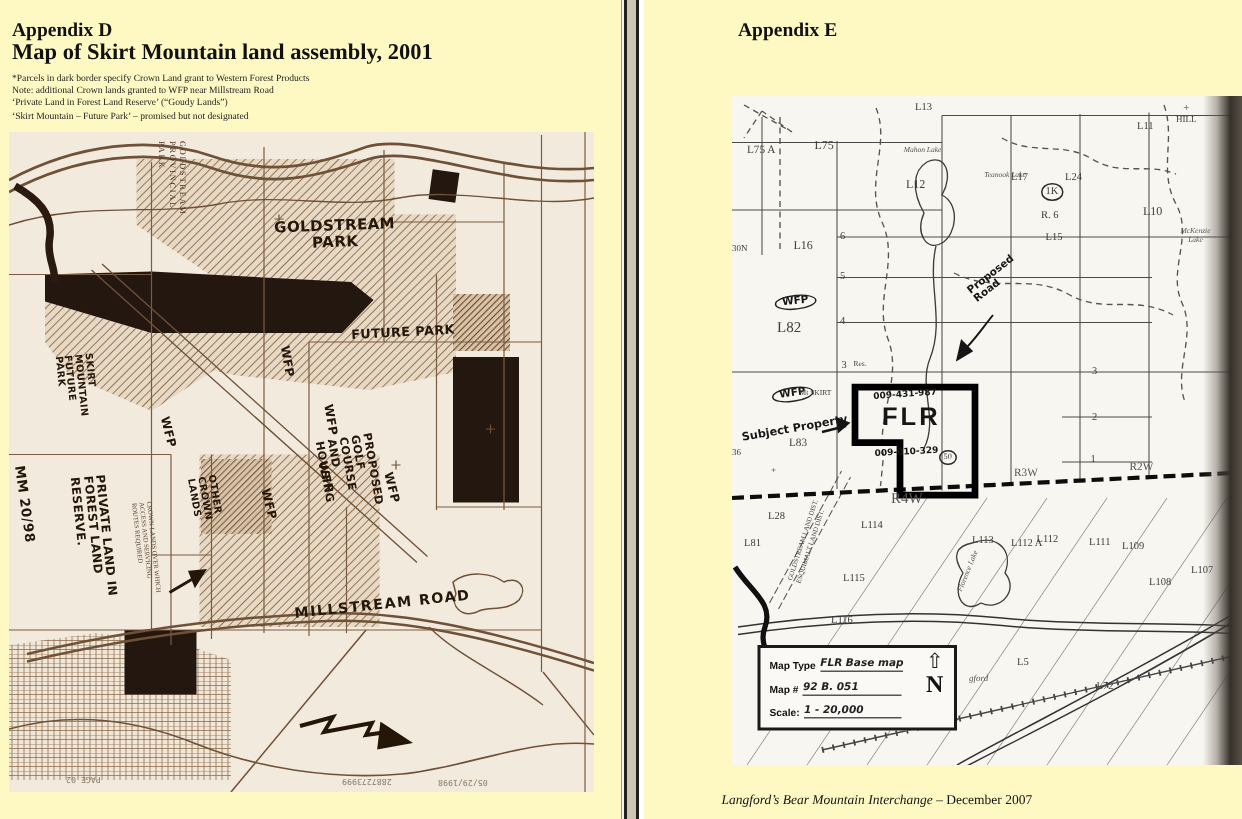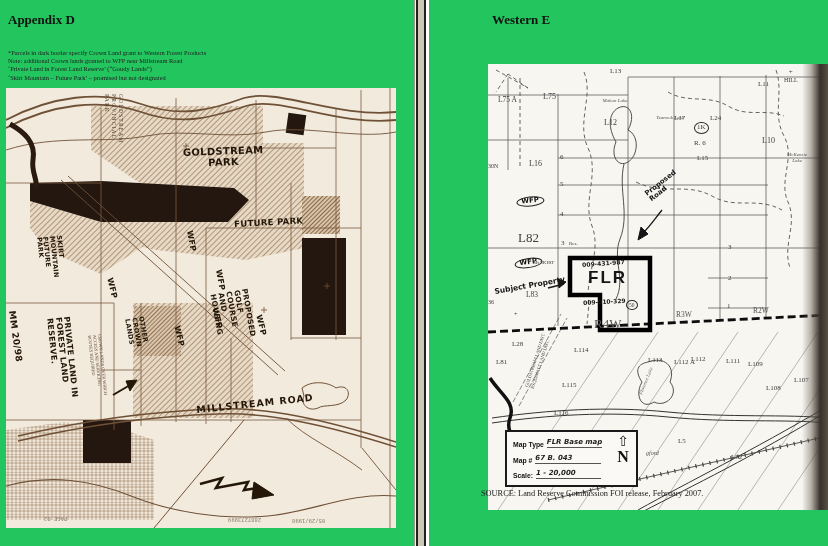--- a/index.html
+++ b/index.html
@@ -1,19 +1,19 @@
 <!DOCTYPE html>
 <html><head>
 <meta charset="utf-8">
 <style>
   html,body{margin:0;padding:0}
   body{width:828px;height:546px;position:relative;background:#fff;overflow:hidden;
        font-family:"Liberation Serif",serif;color:#111}
   .abs{position:absolute}
-  .page{position:absolute;top:0;height:546px;background:#22c55e}
+  .page{position:absolute;top:0;height:546px;background:#fef9c3}
   #leftpage{left:0;width:414px}
   #rightpage{left:429px;width:399px}
   #gutter{position:absolute;left:414px;top:0;width:14px;height:546px;
     background:linear-gradient(90deg,#9a9a92 0 1px,#f2f2ef 1px 2px,#20201c 2px 4px,#cbc7b5 4px 10px,#20201c 10px 12px,#fff 12px 14px)}
   .t1{position:absolute;font-weight:bold;font-size:13px;line-height:15px;white-space:nowrap}
   .t2{position:absolute;font-weight:bold;font-size:15px;line-height:17px;white-space:nowrap}
   .t2r{position:absolute;font-weight:bold;font-size:13.2px;line-height:17px}
   .note{font-size:6.4px;line-height:8.2px;color:#222}
   
   #lmap{position:absolute;left:6px;top:88px;width:390px;height:440px;background:#f2ead d}
@@ -52,20 +52,21 @@
   #footer .it{font-style:italic}
   svg{position:absolute;left:0;top:0;z-index:1}
 </style>
 </head>
 <body>
 
 <div id="app">
 
   <div class="page" id="leftpage">
     <div class="t1" style="left:8px;top:12px">Appendix D</div>
+    <div class="t2" style="left:8px;top:27px">Map of Skirt Mountain land assembly, 2001</div>
     <div class="abs" style="left:8px;top:49px">
       <div class="note">*Parcels in dark border specify Crown Land grant to Western Forest Products</div>
       <div class="note">Note: additional Crown lands granted to WFP near Millstream Road</div>
       <div class="note">‘Private Land in Forest Land Reserve’ (“Goudy Lands”)</div>
       <div class="note">‘Skirt Mountain – Future Park’ – promised but not designated</div>
     </div>
 
     <div id="lmap">
       <svg viewBox="0 0 390 440" width="390" height="440">
         <defs>
@@ -138,21 +139,21 @@
       <div class="hw" style="left:56px;top:147px;width:34px;font-size:6.5px;transform:rotate(84deg)">SKIRT MOUNTAIN FUTURE PARK</div>
       <div class="fax" style="left:38px;top:428px">PAGE 02</div>
       <div class="fax" style="left:222px;top:429px">2887273999</div>
       <div class="fax" style="left:286px;top:430px">05/29/1998</div>
     </div>
   </div>
 
   <div id="gutter"></div>
 
   <div class="page" id="rightpage">
-    <div class="t1" style="left:63px;top:12px">Western E</div>
+    <div class="t1" style="left:63px;top:12px">Appendix E</div>
 
     <div id="rmap">
       <svg viewBox="0 0 340 446" width="340" height="446">
         <g stroke="#4a4a4a" stroke-width="0.7" fill="none">
           <path d="M20,14V106 M70,30V262 M140,13V263 M186,13V259 M232,12V257 M278,11V255"></path>
           <path d="M0,31H140 M0,76H140 M70,94H340 M70,121H280 M70,151H280 M0,184H340 M220,214H280 M220,244H280 M140,13H340"></path>
         </g>
         <g stroke="#8a8a8a" stroke-width="0.6" fill="none">
           <path d="M10,446 L130,268 M50,446 L170,268 M90,446 L210,268 M130,446 L250,268 M170,446 L290,268 M210,446 L330,268 M250,446 L340,313 M290,446 L340,372"></path>
         </g>
@@ -211,33 +212,33 @@
       <div class="ml" style="left:72px;top:117px">5</div>
       <div class="ml" style="left:72px;top:147px">4</div>
       <div class="ml" style="left:73px;top:176px">3</div>
       <div class="ml" style="left:81px;top:177px;font-size:5px">Res.</div>
       <div class="ml" style="left:0px;top:235px;font-size:6px">36</div>
       <div class="ml" style="left:240px;top:180px">3</div>
       <div class="ml" style="left:240px;top:211px">2</div>
       <div class="ml" style="left:239px;top:239px">1</div>
       <div class="hw2" style="left:28px;top:134px;font-size:7px;transform:rotate(-6deg)"><span class="oval">WFP</span></div>
       <div class="hw2" style="left:26px;top:196px;font-size:7px;transform:rotate(-8deg)"><span class="oval">WFP</span></div>
-      <div class="ml" style="left:30px;top:167px;font-size:13px">L82</div>
+      <div class="ml" style="left:30px;top:149px;font-size:10px">L82</div>
       <div class="ml" style="left:45px;top:196px;font-size:5px">Mt SKIRT</div>
       <div class="ml" style="left:38px;top:227px;font-size:7.5px">L83</div>
       <div class="hw2" style="left:6px;top:224px;font-size:7.5px;transform:rotate(-10deg)">Subject Property</div>
       <div class="ml" style="left:26px;top:246px;text-align:center;font-size:6px;line-height:1.4">
 
         <div>+</div>
       </div>
       <div class="hw2" style="left:94px;top:198px;font-size:6px;transform:rotate(-4deg)">009-431-987</div>
       <div class="hw2" style="left:100px;top:205px;font-size:17px;letter-spacing:2px;font-family:'Liberation Sans',sans-serif">FLR</div>
       <div class="hw2" style="left:95px;top:236px;font-size:6px;transform:rotate(-3deg)">009-010-329</div>
       <div class="ml" style="left:138px;top:236px;font-size:5.5px"><span class="circ">50</span></div>
-      <div class="ml" style="left:106px;top:253px;font-size:13px;color:#555">R4W</div>
+      <div class="ml" style="left:106px;top:263px;font-size:10px;color:#555">R4W</div>
       <div class="ml" style="left:188px;top:247px;font-size:7.5px;color:#555">R3W</div>
       <div class="ml" style="left:265px;top:243px;font-size:7.5px;color:#555">R2W</div>
       <div class="hw2" style="left:156px;top:128px;width:36px;font-size:7px;transform:rotate(-38deg)">Proposed Road</div>
       <div class="ml" style="left:24px;top:277px">L28</div>
       <div class="ml" style="left:8px;top:295px">L81</div>
       <div class="ml" style="left:86px;top:283px">L114</div>
       <div class="ml" style="left:74px;top:318px">L115</div>
       <div class="ml" style="left:66px;top:346px">L116</div>
       <div class="ml" style="left:160px;top:293px">L113</div>
       <div class="mt" style="left:150px;top:330px;transform:rotate(-68deg);width:30px;white-space:normal">Florence Lake</div>
@@ -255,30 +256,32 @@
         <div>ESQUIMALT LAND DIST.</div>
       </div>
 
       <div id="legend">
         <div class="lrow">
           <span class="llab">Map Type</span>
           <span class="lval">FLR Base map</span>
         </div>
         <div class="lrow">
           <span class="llab">Map #</span>
-          <span class="lval">67 B. 043</span>
+          <span class="lval">92 B. 051</span>
         </div>
         <div class="lrow">
           <span class="llab">Scale:</span>
           <span class="lval">1 - 20,000</span>
         </div>
         <div id="north">
           <div id="narr">⇧</div>
           <div id="nlet">N</div>
         </div>
       </div>
 
       <div id="band"></div>
     </div>
 
-    <div id="srcline">SOURCE: Land Reserve Commission FOI release, February 2007.</div>
+    <div id="footer">
+      <span class="it">Langford’s Bear Mountain Interchange</span><span> – December 2007</span>
+    </div>
   </div>
 </div>
 
 </body></html>

